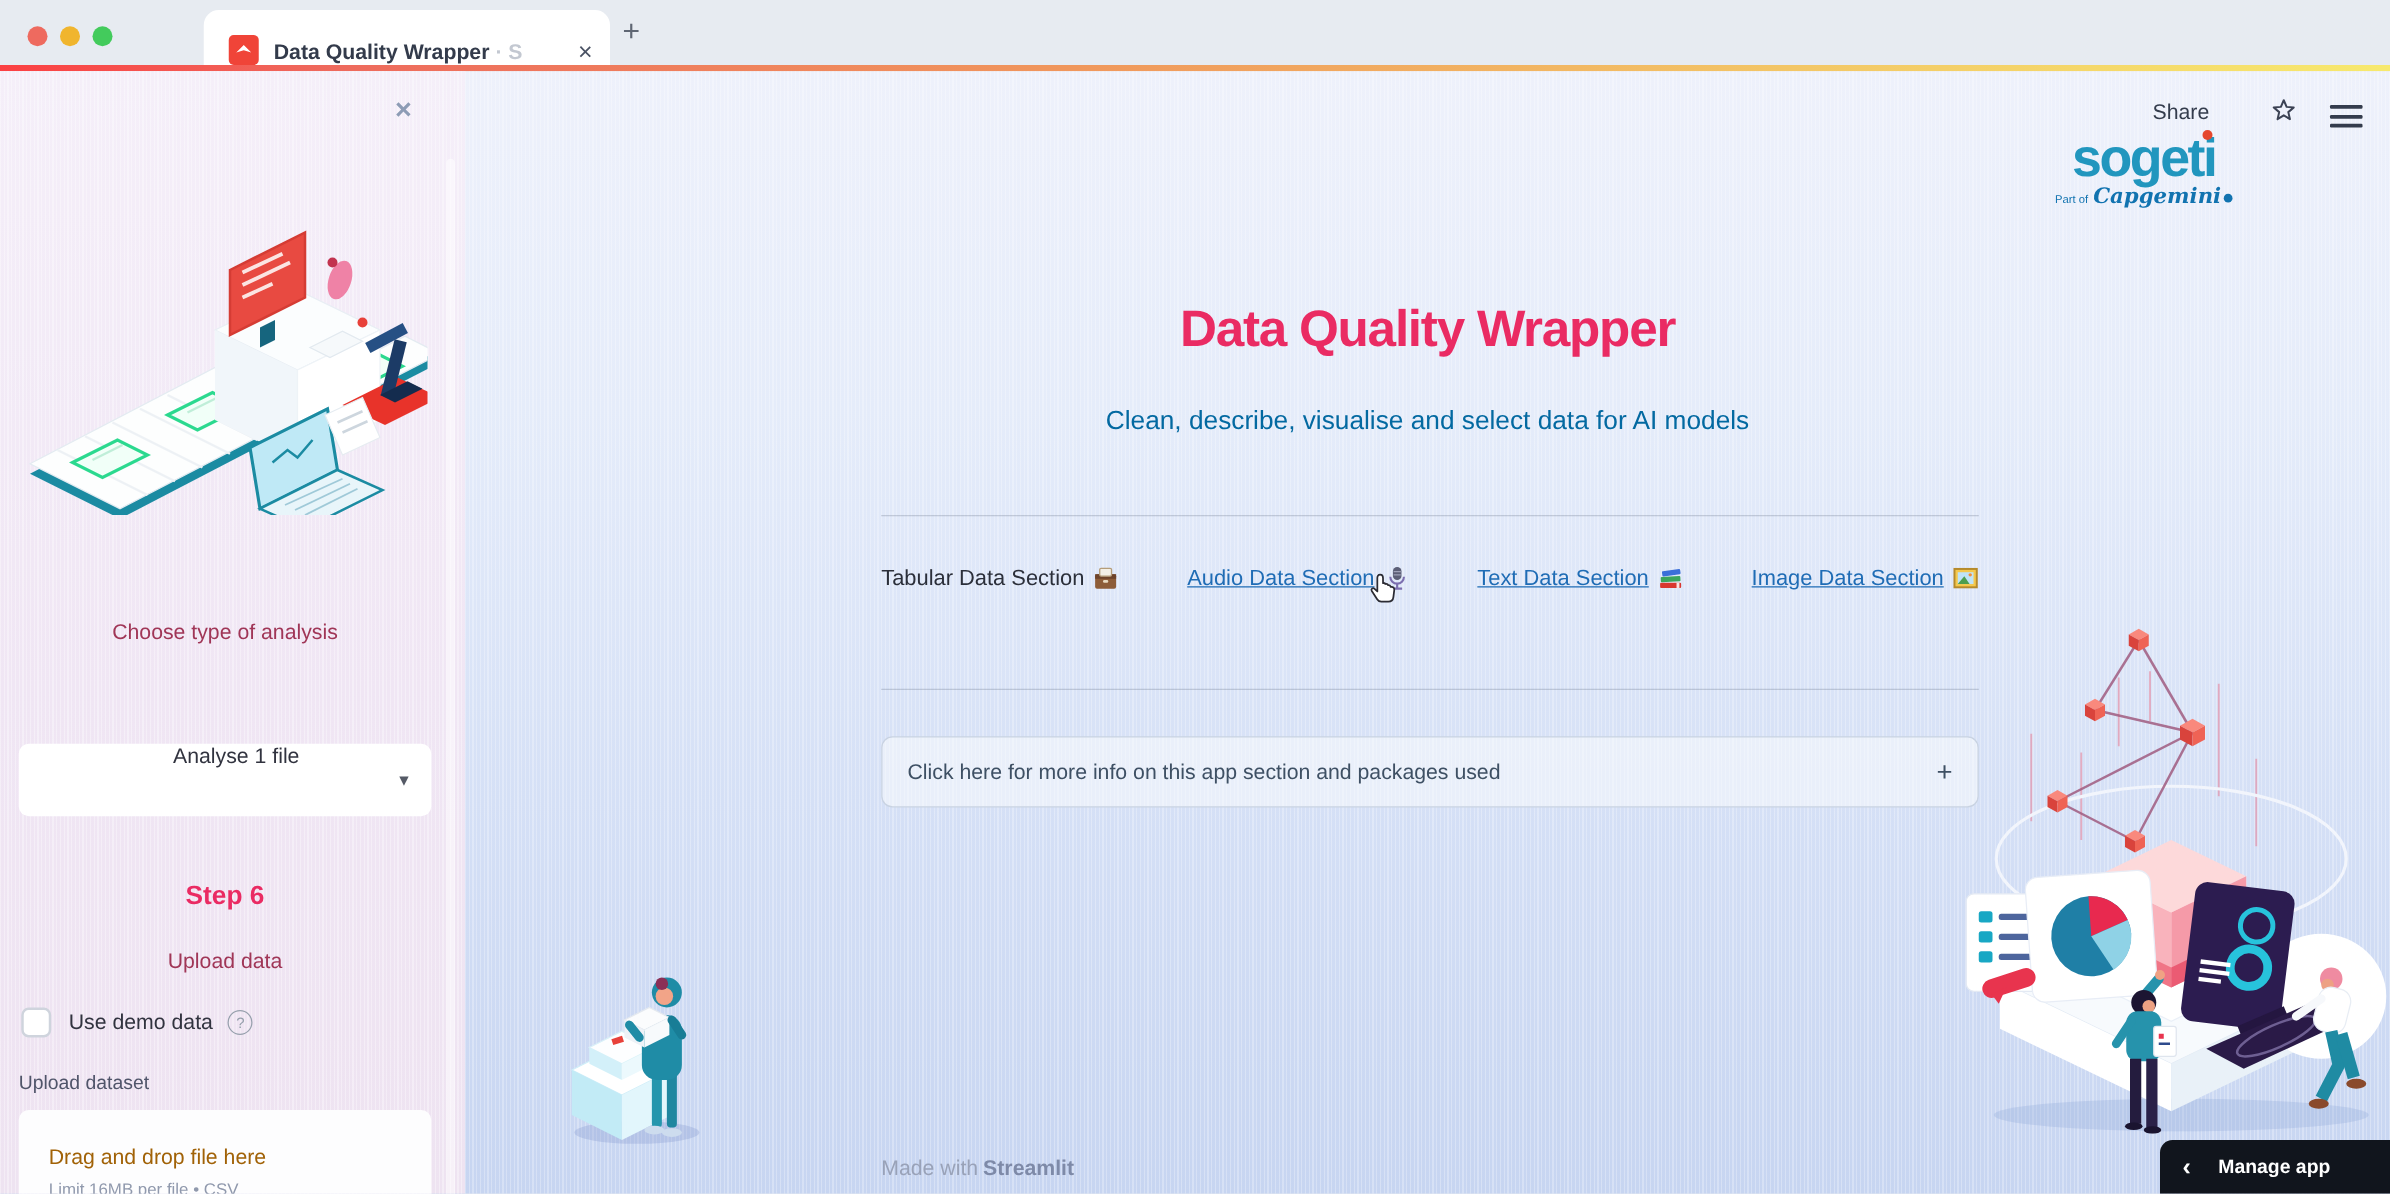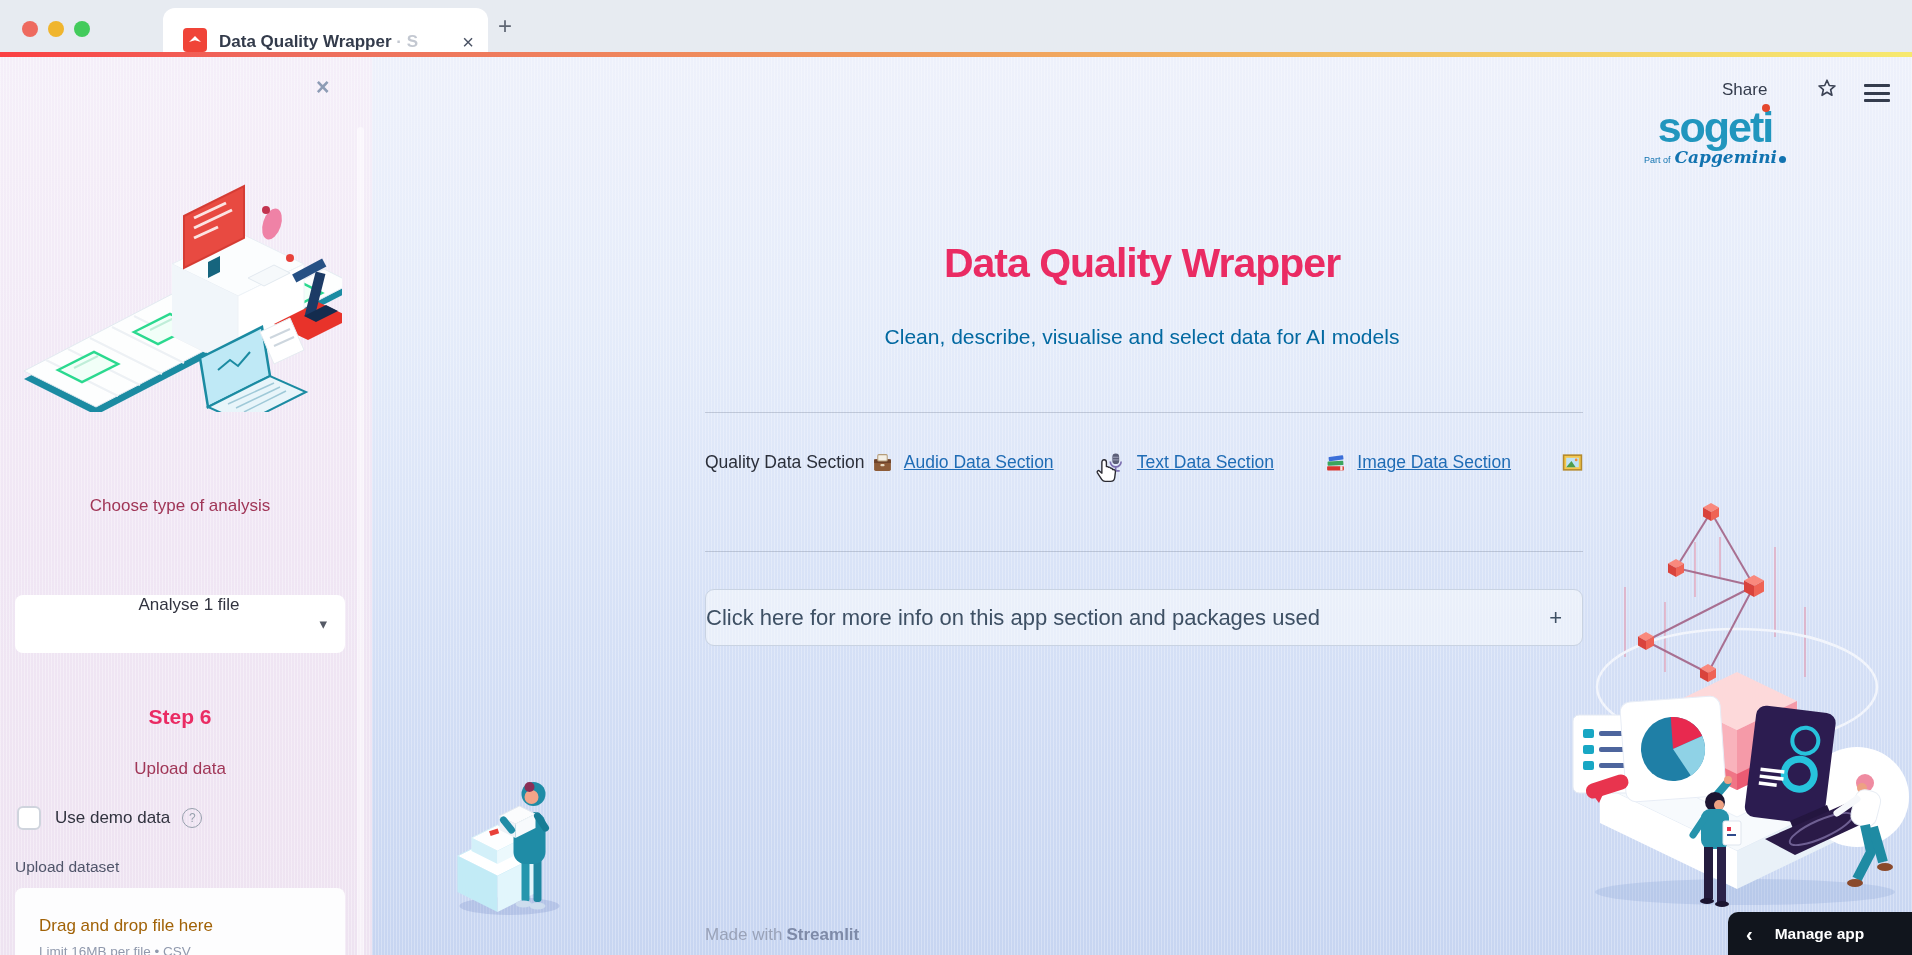--- a/index.html
+++ b/index.html
@@ -66,27 +66,27 @@
 
   .hero-title{left:372px;top:240px;width:1540px;text-align:center;font-size:41px;font-weight:700;
               letter-spacing:-1px;color:#ea2b63;}
   .hero-sub{left:372px;top:325px;width:1540px;text-align:center;font-size:21px;color:#0369a1;}
 
   .hr{left:705px;width:878px;height:1px;background:rgba(96,108,130,.28);}
   .navrow{left:705px;top:452px;width:878px;display:flex;justify-content:space-between;align-items:center;}
   .navitem{display:flex;align-items:center;font-size:17.5px;white-space:nowrap;}
   .navitem .icon{margin-left:7px;display:flex;}
   .nav-plain{color:#2b2f3a;}
-  .nav-link{color:#1f6cb5;gap:44px;}
+  .nav-link{color:#1f6cb5;}
   .nav-link .lbl{text-decoration:underline;}
   .cursor{left:1094px;top:458px;}
 
   .expander{left:705px;top:589px;width:878px;height:57px;box-sizing:border-box;background:rgba(249,251,254,.55);
             border:1px solid #c9d3e2;border-radius:9px;display:flex;align-items:center;}
-  .expander .lbl{font-size:22px;color:#3e5064;}
+  .expander .lbl{margin-left:20px;font-size:17px;color:#3e5064;}
   .expander .plus{margin-left:auto;margin-right:20px;font-size:22px;color:#3e5064;font-weight:400;}
 
   .madewith{left:705px;top:925px;font-size:17px;color:#99a2b8;}
   .madewith b{color:#7e8aa8;font-weight:700;margin-left:4px;}
 
   .manage{left:1728px;top:912px;width:184px;height:43px;background:#11151d;border-radius:10px 0 0 0;
           display:flex;align-items:center;color:#ffffff;}
   .manage .chev{margin-left:18px;font-size:20px;font-weight:700;line-height:1;}
   .manage .lbl{margin-left:22px;font-size:15.5px;font-weight:700;}
 </style>
@@ -207,21 +207,21 @@
     </div>
   </div>
 
   <div class="abs hero-title">Data Quality Wrapper</div>
   <div class="abs hero-sub">Clean, describe, visualise and select data for AI models</div>
 
   <div class="abs hr" style="top:412px;"></div>
 
   <div class="abs navrow">
     <div class="navitem nav-plain">
-      <span class="lbl">Quality Data Section</span>
+      <span class="lbl">Tabular Data Section</span>
       <span class="icon">
         <svg width="21" height="21" viewBox="0 0 20 20">
           <rect x="2" y="7" width="16" height="11" rx="1.5" fill="#8d5c38"></rect>
           <rect x="2" y="7" width="16" height="3.5" fill="#6e432a"></rect>
           <rect x="5.5" y="2.5" width="9" height="6" rx="1" fill="#f3efe6" stroke="#b59d7a"></rect>
           <rect x="8" y="11.5" width="4" height="2" rx="1" fill="#e8d9c0"></rect>
         </svg>
       </span>
     </div>
     <div class="navitem nav-link">

